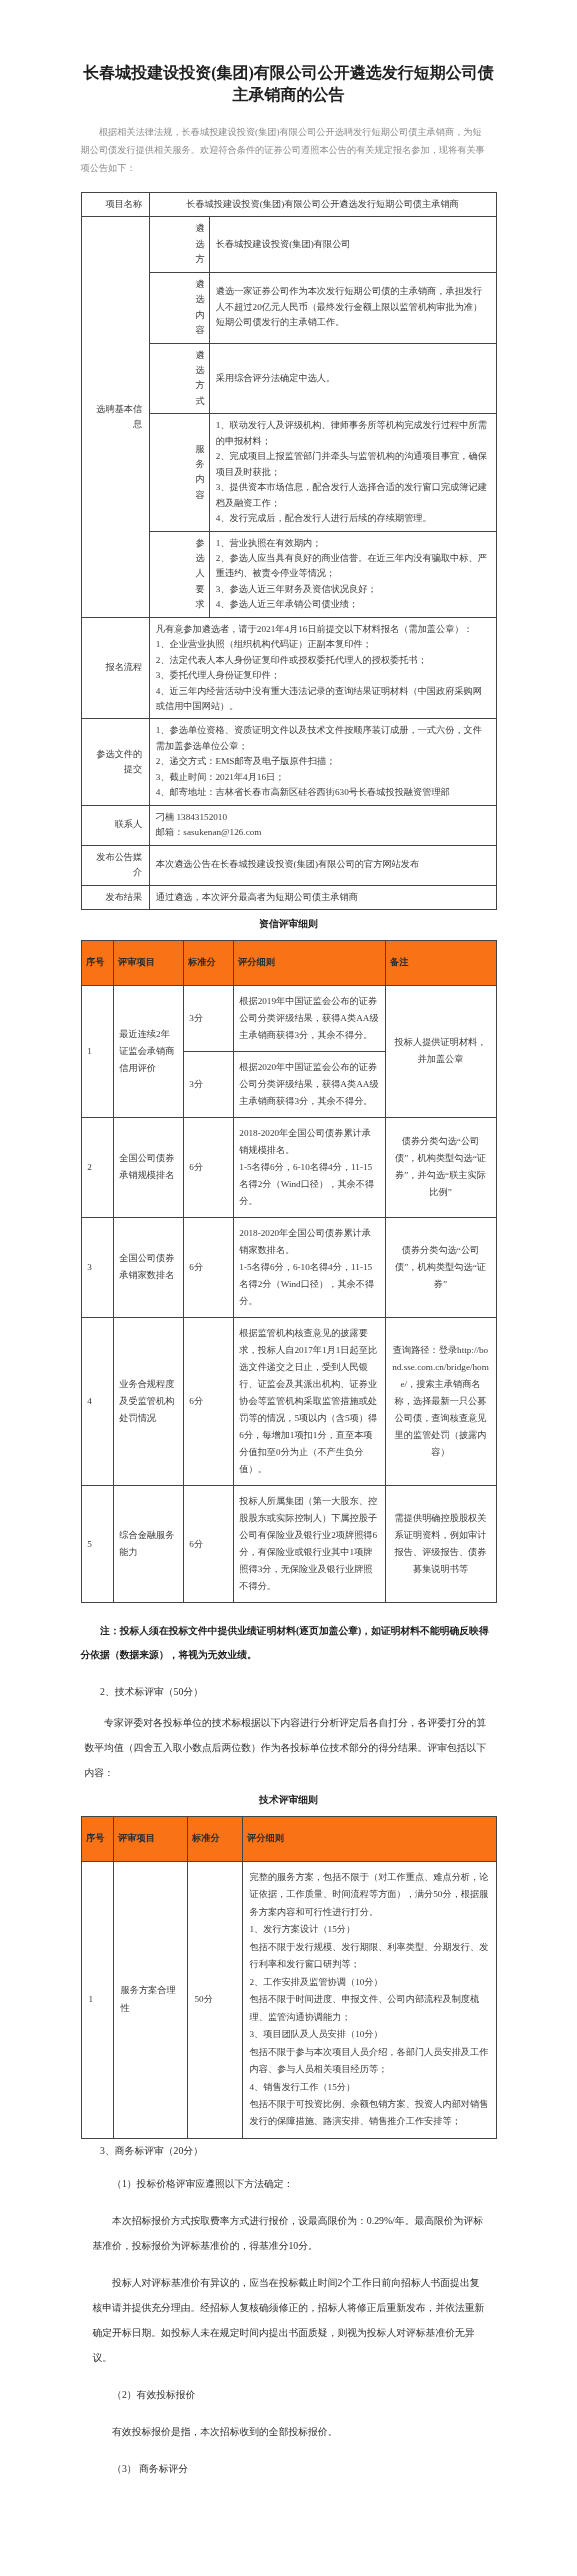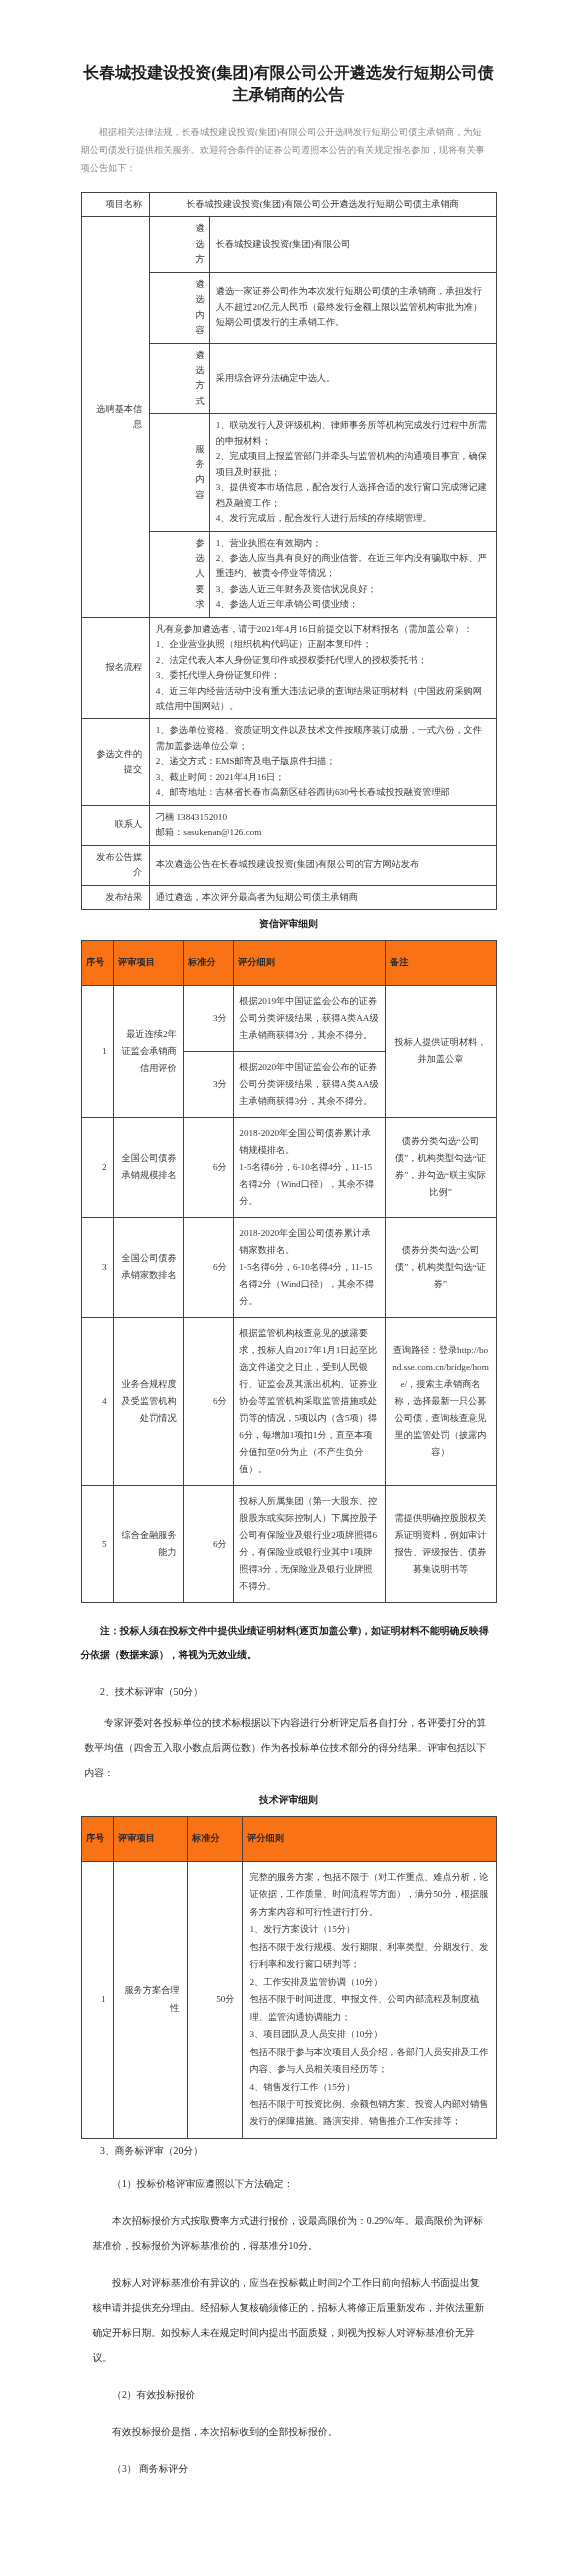--- a/index.html
+++ b/index.html
@@ -18,21 +18,21 @@
   }
   table{width:100%;border-collapse:collapse;table-layout:fixed;font-size:9.2px;color:#3a3a3a;}
   td,th{border:0.6px solid #444;padding:4px 6.3px;line-height:1.68;vertical-align:middle;word-break:break-word;}
   .t1 .lbl{text-align:right;}
   .t1 .sublbl{text-align:center;padding-left:46px;}
   .t1 .center{text-align:center;}
   .pre{white-space:pre-line;}
   .t2 th,.t3 th{font-weight:bold;text-align:left;padding:14px 4.6px;background:#f97316;color:#2b2b2b;}
   .t2{line-height:1.9;}
   .t2 td{line-height:1.85;padding:7px 5.8px;}
-  .t2 .cc,.t3 .cc{text-align:right;}
+  .t2 .cc,.t3 .cc{text-align:left;}
   .t2 .note-cell{text-align:center;word-break:break-all;}
   .t3 td{padding:7px 7px;line-height:1.9;}
   .standard-title{margin-top:164px;margin-bottom:33px;font-size:11.5px;}
   .sec-heading{font-size:9.8px;color:#2e2e2e;text-indent:2em;margin:15px 0 10.4px 0;line-height:1.8;}
   .tbl-caption{text-align:center;font-weight:bold;font-size:9.8px;color:#222;margin:8px 0 9.2px 0;}
   .note-bold{
     font-weight:bold;font-size:9.8px;color:#1d1d1d;line-height:2.45;
     text-indent:2em;margin:16px 0 16px 0;
   }
   .para{font-size:9.8px;line-height:2.55;text-indent:2em;margin:4px;color:#2e2e2e;}

